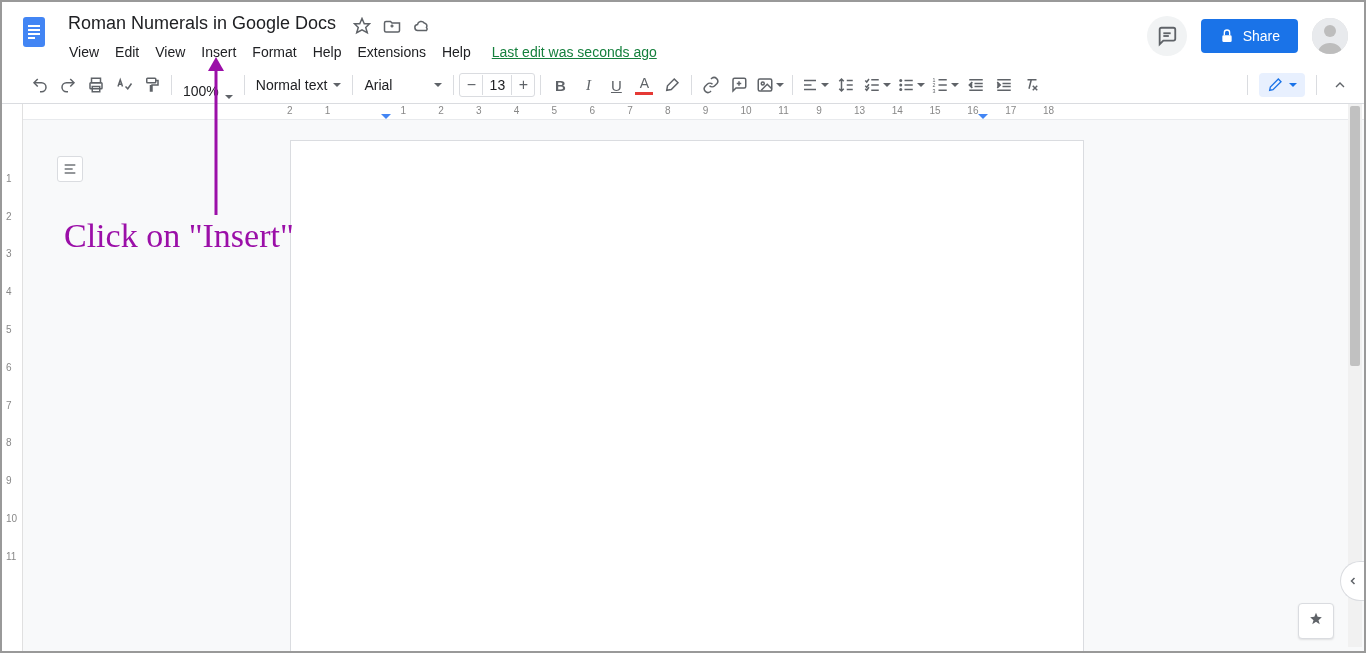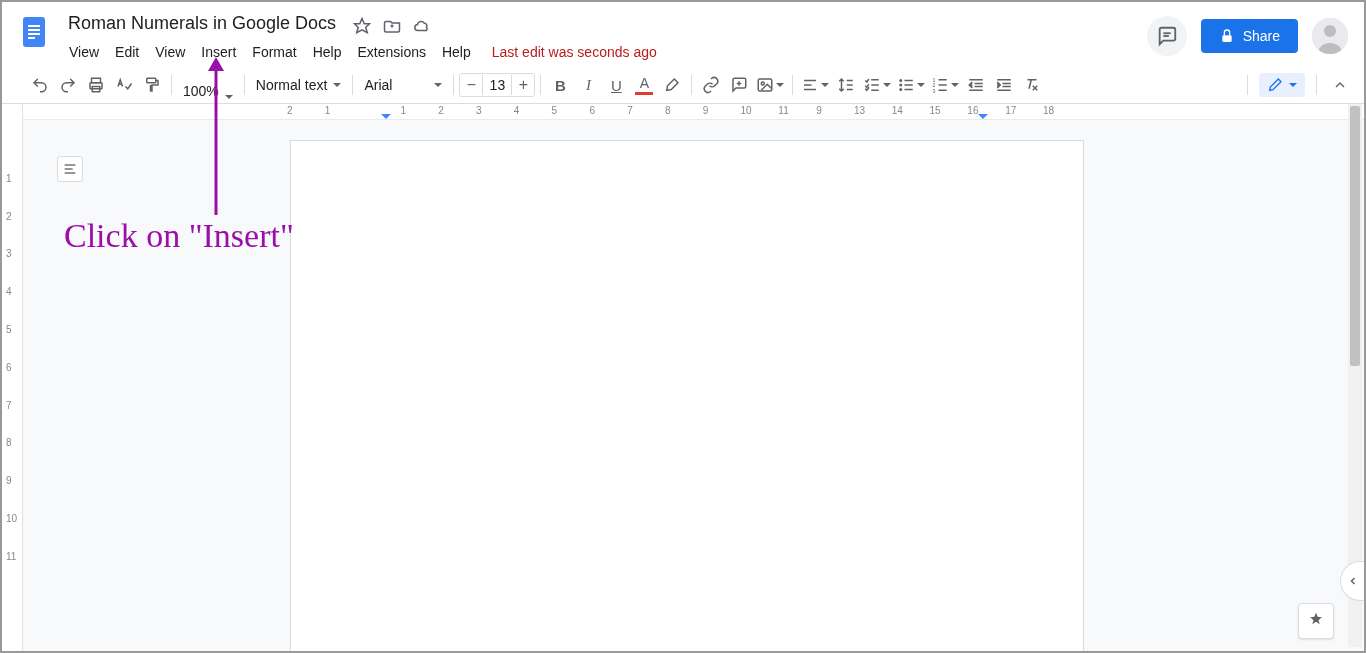--- a/index.html
+++ b/index.html
@@ -6,21 +6,21 @@
     body { font-family: Arial, sans-serif; font-size: 13px; color: #202124; background: #fff; width: 1366px; height: 653px; overflow: hidden; position: relative; border: 2px solid #999; }
     .app-bar { display: flex; align-items: flex-start; padding: 8px 12px 0 12px; height: 64px; }
     .docs-logo { width: 40px; height: 40px; display: flex; align-items: center; justify-content: center; margin-right: 8px; margin-top: 2px; }
     .docs-logo svg { width: 36px; height: 36px; }
     .title-area { flex: 1; }
     .title-row { display: flex; align-items: flex-end; gap: 10px; height: 26px; }
     .doc-title { font-size: 18px; color: #202124; padding: 2px 6px; }
     .title-icon { width: 20px; height: 20px; display: flex; align-items: center; justify-content: center; color: #5f6368; }
     .menu-row { display: flex; align-items: center; gap: 2px; height: 28px; margin-top: 2px; }
     .menu-item { padding: 4px 7px; font-size: 14px; color: #202124; cursor: pointer; border-radius: 3px; }
-    .last-edit { font-size: 14px; color: #b91c1c; margin-left: 12px; cursor: pointer; }
+    .last-edit { font-size: 14px; color: #15803d; text-decoration: underline; margin-left: 12px; cursor: pointer; }
     .header-right { display: flex; align-items: center; gap: 14px; margin-left: auto; padding-right: 4px; margin-top: 6px;}
     .comment-btn { width: 40px; height: 40px; border-radius: 50%; background: #f1f3f4; display: flex; align-items: center; justify-content: center; cursor: pointer; }
     .share-btn { background: #1a73e8; color: #fff; border-radius: 4px; padding: 9px 18px; font-size: 14px; font-weight: 500; display: flex; align-items: center; gap: 8px; cursor: pointer; }
     .avatar { width: 36px; height: 36px; border-radius: 50%; background: #ddd; overflow: hidden; display:flex; align-items:center; justify-content:center; }
     .avatar svg { width: 36px; height: 36px; }
     .toolbar { height: 38px; border-top: 1px solid #fff; border-bottom: 1px solid #dadce0; display: flex; align-items: center; padding: 0 12px 0 24px; gap: 0; background:#fff; }
     .tb-btn { min-width: 28px; height: 28px; display: flex; align-items: center; justify-content: center; cursor: pointer; color: #5f6368; border-radius: 3px; padding: 0 3px; }
     .tb-sep { width: 1px; height: 20px; background: #dadce0; margin: 0 5px; }
     .tb-select { display: flex; align-items: center; gap: 6px; padding: 0 6px; height: 28px; cursor: pointer; font-size: 14px; color: #202124; border-radius: 3px; }
     .dropdown-arrow { width: 0; height: 0; border-left: 4px solid transparent; border-right: 4px solid transparent; border-top: 4px solid #5f6368; }

